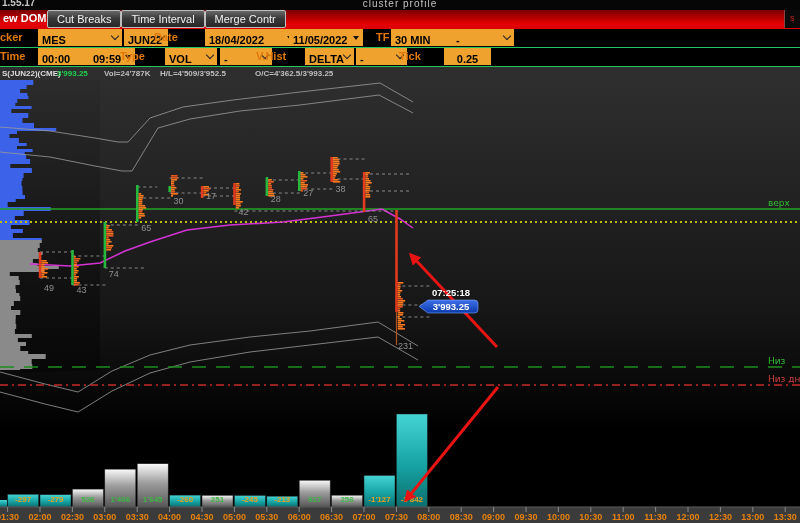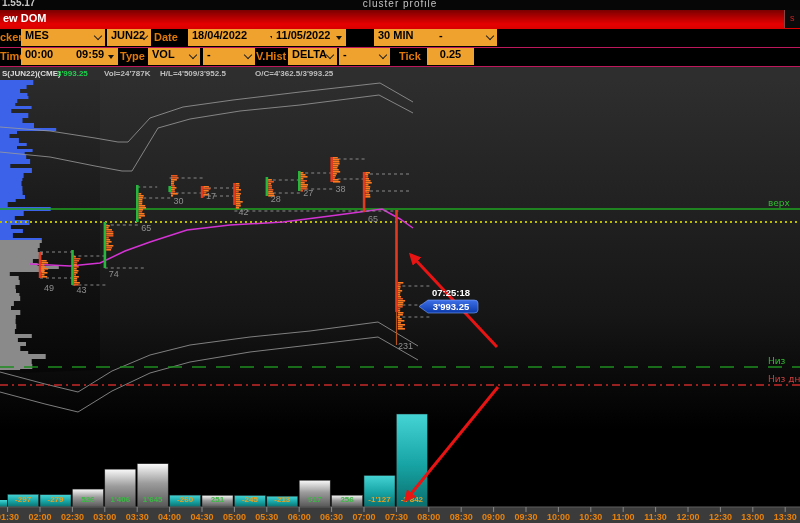--- a/index.html
+++ b/index.html
@@ -1,16 +1,16 @@
 <!DOCTYPE html>
 <html><head>
 <meta charset="utf-8">
 <style>
   html,body{margin:0;padding:0;background:#000;}
-  #app{position:relative;width:800px;height:523px;overflow:hidden;background:#be185d;
+  #app{position:relative;width:800px;height:523px;overflow:hidden;background:#22c55e;
        font-family:"Liberation Sans",sans-serif;}
   
   .titlebar{position:absolute;left:0;top:0;width:800px;height:10px;background:#060606;overflow:hidden;}
   .ver{position:absolute;left:2px;top:-3px;color:#c8c8c8;font:bold 10px "Liberation Sans",sans-serif;}
   .wtitle{position:absolute;left:50%;transform:translateX(-50%);top:-2px;color:#c4c4c4;
           font:10px "Liberation Sans",sans-serif;letter-spacing:1px;}
   
   .tabbar{position:absolute;left:0;top:10px;width:800px;height:35px;
           background:linear-gradient(180deg,#7a0000,#e60000 40%,#d00000 65%,#5e0000);}
   .newdom{position:absolute;left:3px;top:2px;color:#fff;font:bold 11px "Liberation Sans",sans-serif;}
@@ -18,22 +18,22 @@
   .tabbtns button{height:18px;margin:0;padding:0 9px;font:11px "Liberation Sans",sans-serif;color:#f2f2f2;
           background:linear-gradient(180deg,#686868,#3a3a3a 45%,#272727);
           border:1px solid #bdbdbd;border-radius:2px;cursor:pointer;}
   .tabend{position:absolute;left:784px;top:0;width:16px;height:18px;background:#0a0a0a;border-left:1px solid #884444;}
   .tabend span{position:absolute;left:5px;top:3px;color:#cc2222;font:9px "Liberation Sans",sans-serif;}
   
   .toolbar{position:absolute;left:0;width:800px;height:18px;background:#000;}
   .row1{top:29px;} .row2{top:48px;}
   .tlabel{position:absolute;top:2px;color:#e0780a;font:bold 11px "Liberation Sans",sans-serif;white-space:nowrap;}
   .combo{position:absolute;top:0;height:17px;background:#f0a22f;color:#000;
-         font:bold 11px "Liberation Sans",sans-serif;display:flex;align-items:flex-start;
-         padding-left:4px;box-sizing:border-box;white-space:nowrap;cursor:pointer;}
+         font:bold 11px "Liberation Sans",sans-serif;display:flex;align-items:flex-end;
+         padding-left:4px;box-sizing:border-box;white-space:nowrap;cursor:pointer;margin-left:17px;}
   .chev{position:absolute;right:4px;top:4px;width:5px;height:5px;
         border-right:1.6px solid #222;border-bottom:1.6px solid #222;transform:rotate(45deg);}
   .tri{position:absolute;right:4px;top:7px;width:0;height:0;
        border-left:3.5px solid transparent;border-right:3.5px solid transparent;border-top:4.5px solid #141414;}
   .center{justify-content:center;padding-left:0;}
   
   .chart-header{position:absolute;left:0;top:67px;width:800px;height:13px;background:#2e2e2e;overflow:hidden;}
   .chart-header span{position:absolute;top:2px;font:bold 8px "Liberation Sans",sans-serif;color:#bfbfbf;white-space:nowrap;}
   #chart{position:absolute;left:0;top:80px;}
 </style>
@@ -42,20 +42,25 @@
 
 <div id="app">
 
   <div class="titlebar">
     <span class="ver">1.55.17</span>
     <span class="wtitle">cluster profile</span>
   </div>
 
   <div class="tabbar">
     <span class="newdom">ew DOM</span>
+    <div class="tabbtns">
+      <button>Cut Breaks</button>
+      <button>Time Interval</button>
+      <button>Merge Contr</button>
+    </div>
     <div class="tabend">
       <span>s</span>
     </div>
   </div>
 
   <div class="toolbar row1">
     <span class="tlabel" style="left:0">cker</span>
     <div class="combo" style="left:21px;width:84px">
         <span>MES</span>
         <i class="chev"></i>

